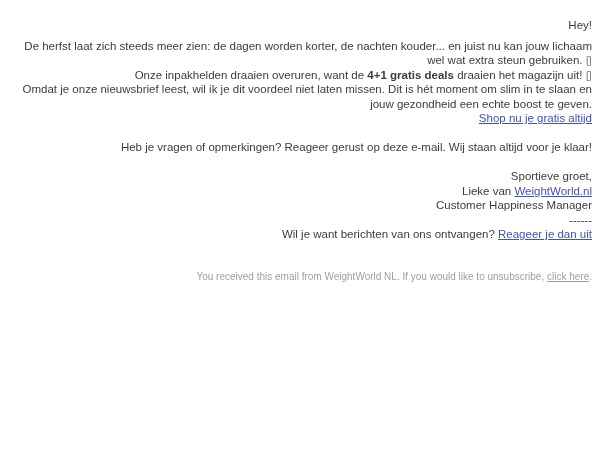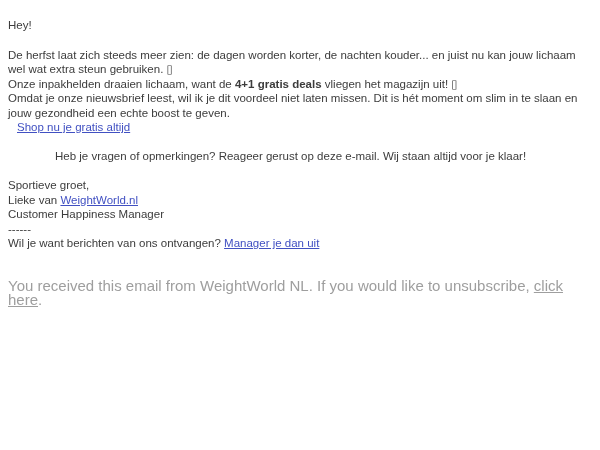--- a/index.html
+++ b/index.html
@@ -1,80 +1,80 @@
 <!DOCTYPE html>
 <html style="--text-color: #3c3c3c; --link-color: #4150c2; --footer-color: #9e9e9e; --bg-color: #ffffff;"><head>
 <meta charset="utf-8">
 <style>
   :root {
     --text-color: #3c3c3c;
     --link-color: #4150c2;
     --footer-color: #9e9e9e;
     --bg-color: #ffffff;
   }
-  * { box-sizing: border-box; }
+  * { box-sizing: border-box; text-align: right; }
   html, body {
     margin: 0;
     padding: 0;
     background: var(--bg-color);
   }
   body {
     width: 600px;
     height: 450px;
     overflow: hidden;
     font-family: "Liberation Sans", "DejaVu Sans", sans-serif;
     font-size: 11.5px;
     line-height: 14.5px;
     color: var(--text-color);
     padding: 8px;
   }
   p { margin: 0; }
   .greeting   { margin-top: 10px; }
-  .intro      { margin-top: 15px; }
+  .intro      { margin-top: 6px; }
   .question   { margin-top: 14.5px; margin-left: 47px; }
   .signature  { margin-top: 14.5px; }
   a {
     color: var(--link-color);
     text-decoration: underline;
     cursor: pointer;
   }
   .cta-link { margin-left: 9px; }
   strong { font-weight: bold; }
   .footer {
     margin-top: 28px;
-    font-size: 15px;
+    font-size: 10px;
     color: var(--footer-color);
   }
   .footer a { color: var(--footer-color); }
 </style>
 </head>
 <body>
 
 <div>
 
   <p class="greeting">
     <span>Hey!</span>
   </p>
 
   <p class="intro">
     <span>De herfst laat zich steeds meer zien: de dagen worden korter, de nachten kouder... en juist nu kan jouw lichaam wel wat extra steun gebruiken. ▯</span><br>
-    <span><span>Onze inpakhelden draaien lichaam, want de </span><strong>4+1 gratis deals</strong><span> vliegen het magazijn uit! ▯</span></span><br>
+    <span><span>Onze inpakhelden draaien overuren, want de </span><strong>4+1 gratis deals</strong><span> draaien het magazijn uit! ▯</span></span><br>
     <span>Omdat je onze nieuwsbrief leest, wil ik je dit voordeel niet laten missen. Dit is hét moment om slim in te slaan en jouw gezondheid een echte boost te geven.</span><br>
     <a class="cta-link" href="#">Shop nu je gratis altijd</a>
   </p>
 
   <p class="question">
     <span>Heb je vragen of opmerkingen? Reageer gerust op deze e-mail. Wij staan altijd voor je klaar!</span>
   </p>
 
   <p class="signature">
     <span>Sportieve groet,</span><br>
     <span><span>Lieke van </span><a href="#">WeightWorld.nl</a></span><br>
     <span>Customer Happiness Manager</span><br>
     <span>------</span><br>
-    <span><span>Wil je want berichten van ons ontvangen? </span><a href="#">Manager je dan uit</a></span>
+    <span><span>Wil je want berichten van ons ontvangen? </span><a href="#">Reageer je dan uit</a></span>
   </p>
 
   <p class="footer">
     <span>You received this email from WeightWorld NL. If you would like to unsubscribe, </span><a href="#">click here</a><span>.</span>
   </p>
 
 </div>
 
 </body></html>

